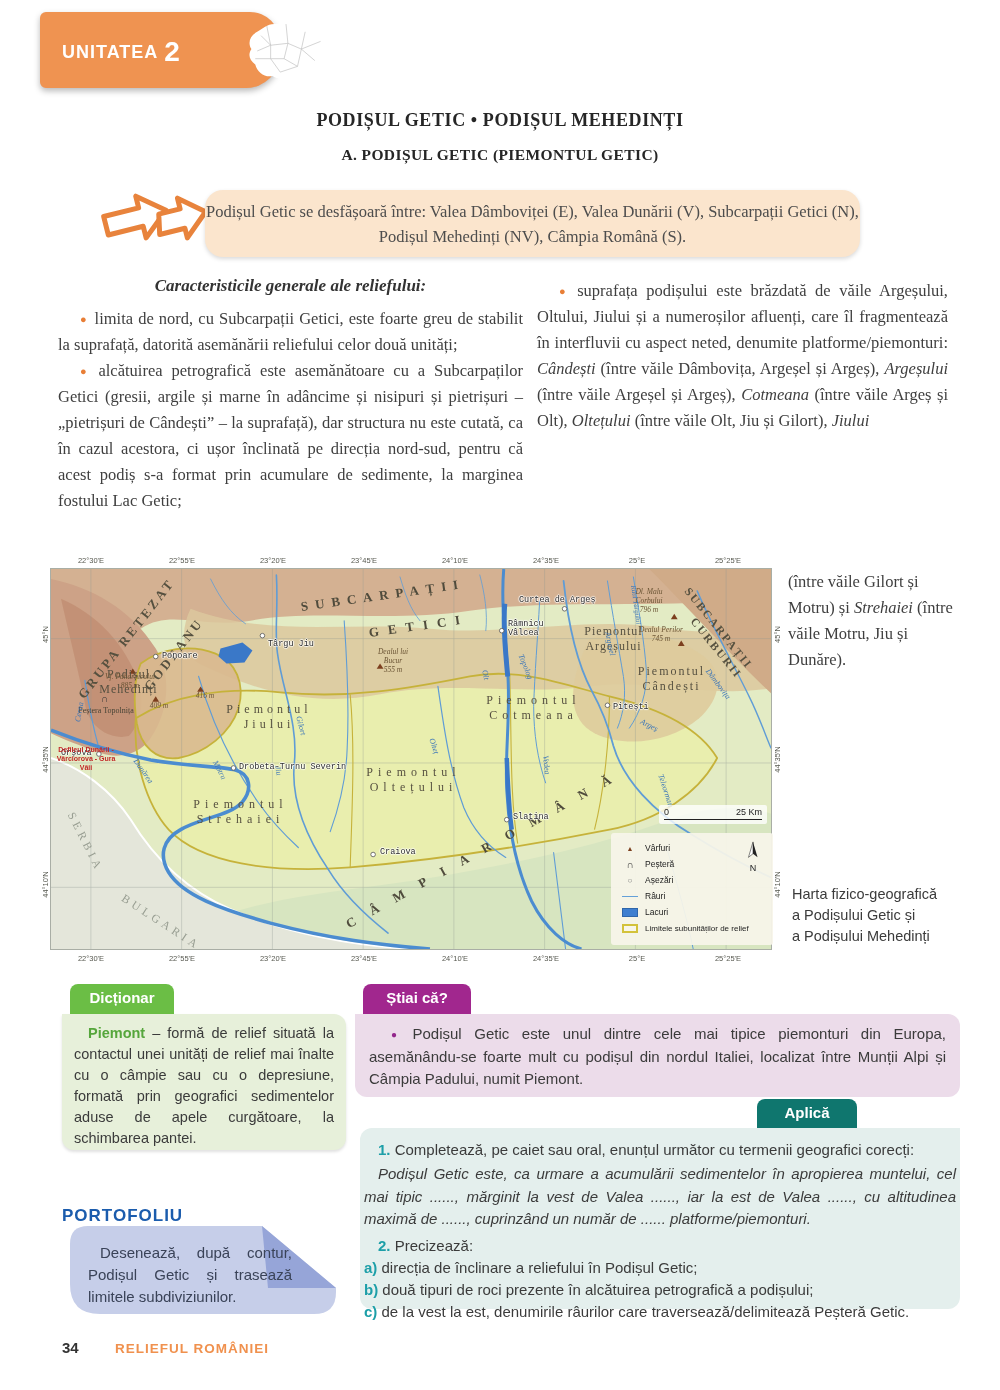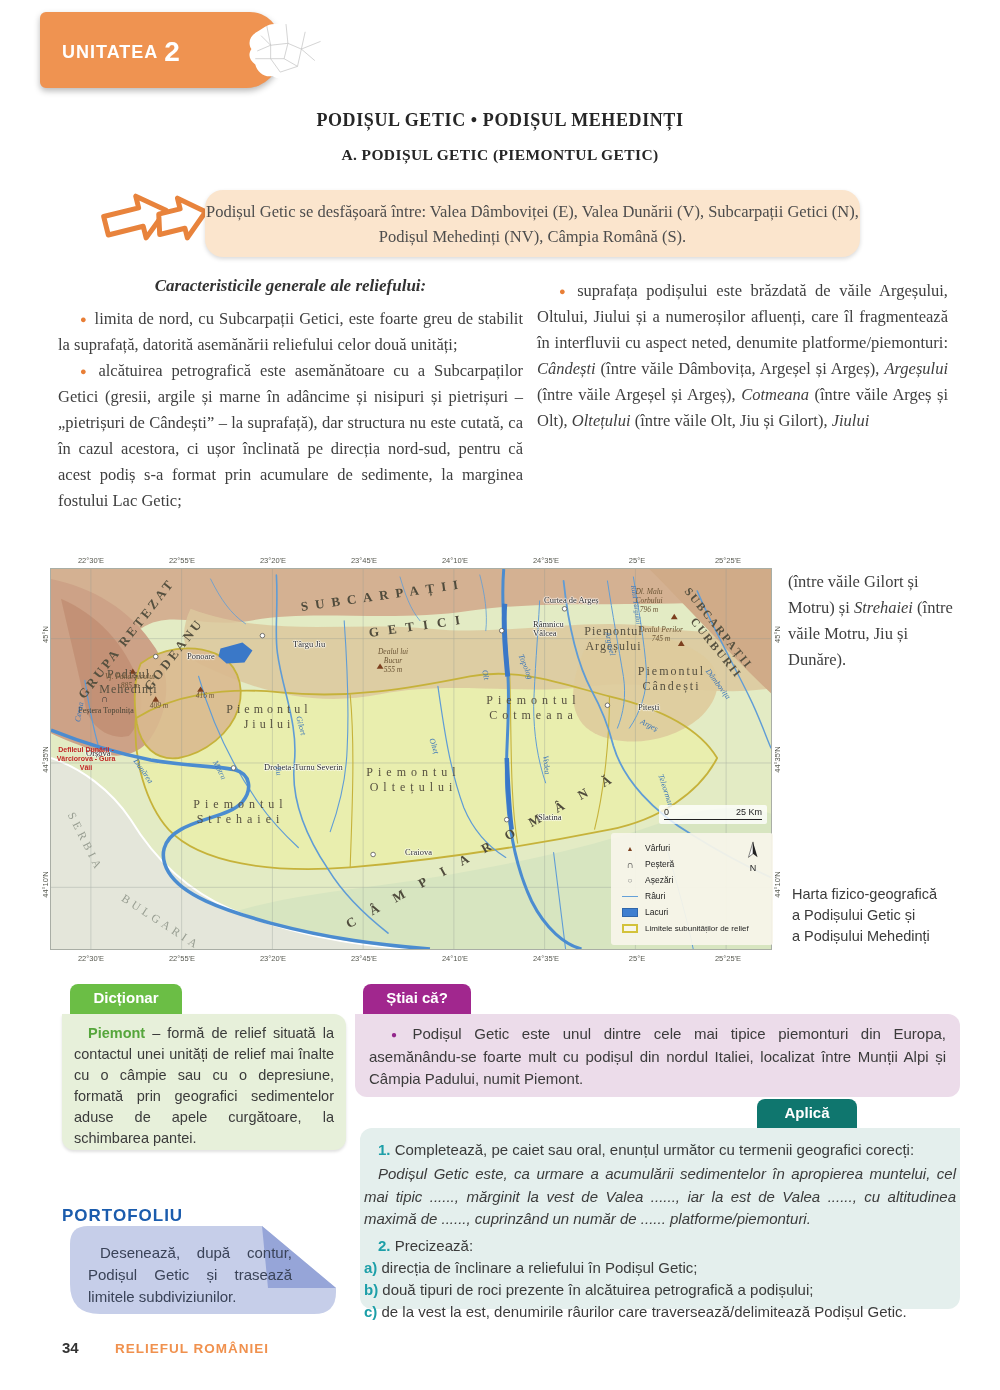--- a/index.html
+++ b/index.html
@@ -42,23 +42,23 @@
   .map-wrap { position:absolute; left:50px; top:568px; width:722px; height:382px;
     border:1px solid #a9aea5; background:#e3ebc4; }
   .map-svg { position:absolute; left:0; top:0; width:100%; height:100%; }
   .ml { position:absolute; white-space:nowrap; font-family:"Liberation Serif", serif;
     color:#4a473f; transform-origin:0 50%; }
   .ml-range { font-weight:bold; font-size:13px; letter-spacing:3px; color:#55503f; }
   .ml-sub { font-weight:bold; font-size:13px; letter-spacing:7px; color:#4f4b3c; }
   .ml-reg { text-align:center; font-size:12px; letter-spacing:4px; color:#565040; }
   .ml-reg span { display:block; }
   .ml-country { font-size:11.5px; letter-spacing:4px; color:#989e92; }
-  .city { position:absolute; font-family:Liberation Serif, serif; font-size:8.5px;
+  .city { position:absolute; font-family:Liberation Mono, monospace; font-size:8.5px;
     color:#2e2e2e; white-space:nowrap;
-    text-shadow:1px 0 1px #fff,-1px 0 1px #fff,0 1px 1px #fff,0 -1px 1px #fff;margin-left:25px; }
+    text-shadow:1px 0 1px #fff,-1px 0 1px #fff,0 1px 1px #fff,0 -1px 1px #fff; }
   .riv { position:absolute; font-style:italic; font-size:8px; color:#3c76b8;
     white-space:nowrap; transform-origin:0 0; }
   .pk { position:absolute; font-style:italic; font-size:7.5px; line-height:9px; color:#6b5535;
     text-align:center; }
   .pk span { display:block; }
   .axis { position:absolute; font-family:"Liberation Sans", sans-serif; font-size:7.5px;
     color:#56584f; width:60px; text-align:center; }
   .axis-v { position:absolute; font-family:"Liberation Sans", sans-serif; font-size:7.5px;
     color:#56584f; width:40px; text-align:center; transform:rotate(-90deg); }
   .cave-sym { position:absolute; font-size:10px; font-weight:bold; color:#3a3a3a; }
@@ -85,21 +85,21 @@
   .north { position:absolute; right:12px; top:8px; width:16px; text-align:center;
     font-family:"Liberation Sans", sans-serif; font-size:9px; color:#222; }
 
   .map-caption { position:absolute; left:792px; top:884px; width:175px;
     font-family:"Liberation Sans", sans-serif; font-size:14.5px; line-height:21px; color:#3b3b3b; }
 
   
   .tab { position:absolute; height:30px; color:#fff; font-family:"Liberation Sans", sans-serif;
     font-weight:bold; font-size:15px; text-align:center; padding-top:5px;
     border-radius:8px 8px 0 0; }
-  .dict-tab { left:70px; top:984px; width:112px; background:#6bbe45; }
+  .dict-tab { left:70px; top:984px; width:104px; background:#6bbe45; }
   .dict-body { position:absolute; left:62px; top:1014px; width:284px; height:136px;
     background:#e7f0da; border-radius:0 12px 12px 12px; box-shadow:0 2px 3px rgba(0,0,0,.12);
     padding:9px 12px; }
   .dict-body p { font-family:"Liberation Sans", sans-serif; font-size:14.5px; line-height:21px;
     color:#3b3b3b; text-align:justify; text-indent:14px; }
   .dict-term { color:#56a63c; font-weight:bold; }
 
   .know-tab { left:363px; top:984px; width:108px; background:#a1278e; }
   .know-body { position:absolute; left:355px; top:1014px; width:605px; height:83px;
     background:#ecdcea; border-radius:0 12px 12px 12px; padding:9px 14px; }
@@ -425,21 +425,21 @@
     <p><span>Podișul Getic este unul dintre cele mai tipice piemonturi din Europa, asemănându-se foarte mult cu podișul din nordul Italiei, localizat între Munții Alpi și Câmpia Padului, numit Piemont.</span></p>
   </div>
 
   <div class="tab apply-tab">Aplică</div>
   <div class="apply-body">
     <p class="ap-line"><span class="ap-num">1.</span> <span>Completează, pe caiet sau oral, enunțul următor cu termenii geografici corecți:</span></p>
     <p class="ap-italic">Podișul Getic este, ca urmare a acumulării sedimentelor în apropierea muntelui, cel mai tipic ......, mărginit la vest de Valea ......, iar la est de Valea ......, cu altitudinea maximă de ......, cuprinzând un număr de ...... platforme/piemonturi.</p>
     <p class="ap-line"><span class="ap-num">2.</span> <span>Precizează:</span></p>
     <p class="ap-sub"><span class="ap-num">a)</span> <span>direcția de înclinare a reliefului în Podișul Getic;</span></p>
     <p class="ap-sub"><span class="ap-num">b)</span> <span>două tipuri de roci prezente în alcătuirea petrografică a podișului;</span></p>
-    <p class="ap-sub"><span class="ap-num">c)</span> <span>de la vest la est, denumirile râurilor care traversează/delimitează Podișul Getic.</span></p>
+    <p class="ap-sub"><span class="ap-num">c)</span> <span>de la vest la est, denumirile râurilor care traversează/delimitează Peșteră Getic.</span></p>
   </div>
 
   <div class="pf-title">PORTOFOLIU</div>
   <svg class="pf-svg" viewBox="0 0 266 88">
     <path d="M18,0 H192 L266,62 V66 Q266,88 244,88 H30 Q0,88 0,58 V18 Q0,0 18,0 Z" fill="#c6cee9"></path>
     <path d="M192,0 L266,62 L198,62 Z" fill="#96a5d8"></path>
   </svg>
   <div class="pf-text">Desenează, după contur, Podișul Getic și trasează limitele subdiviziunilor.</div>
 
   <div class="pg-num">34</div>

